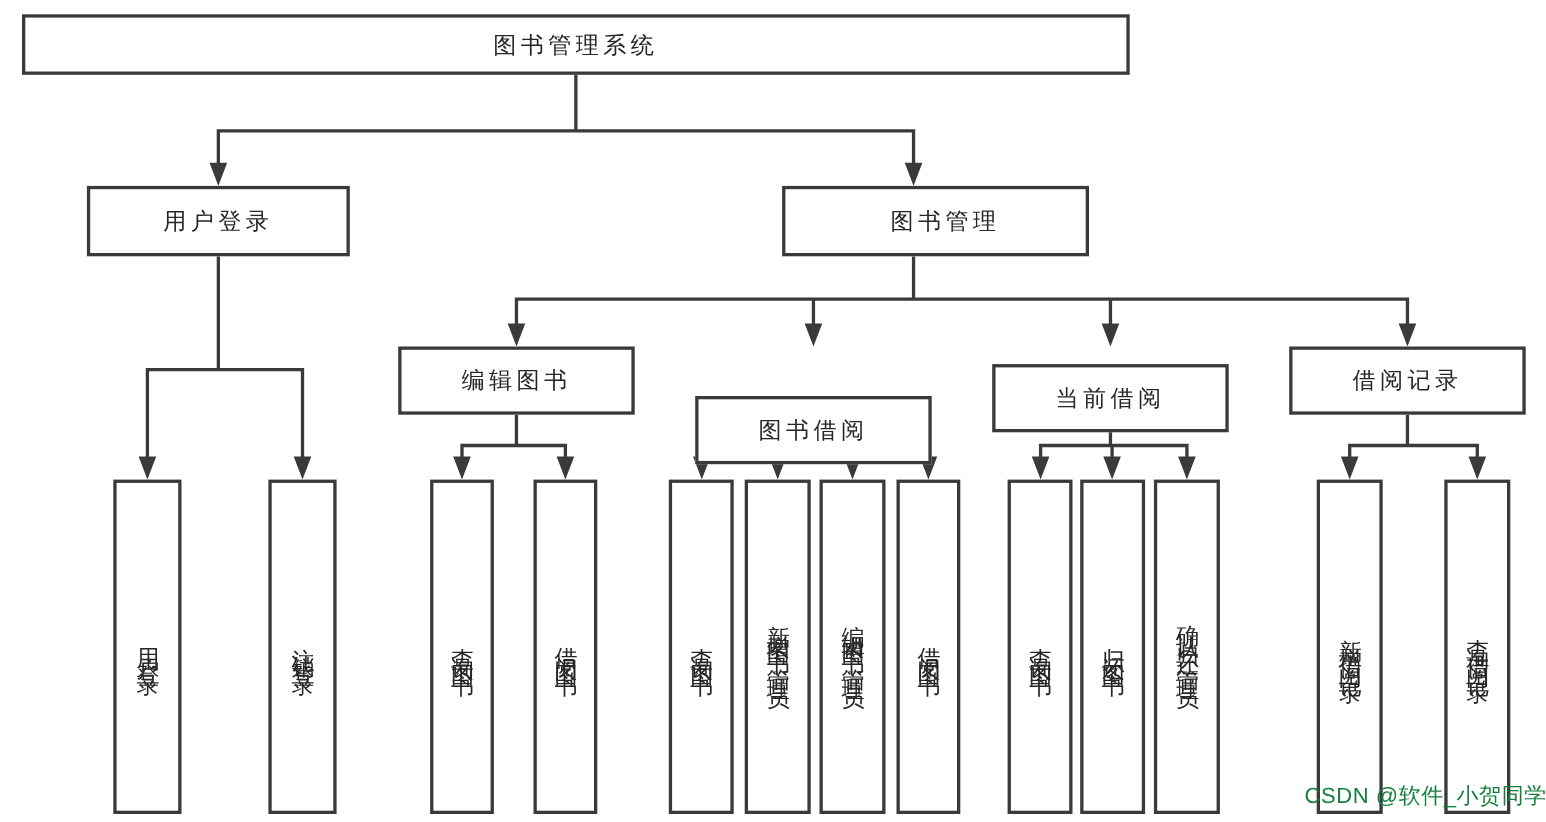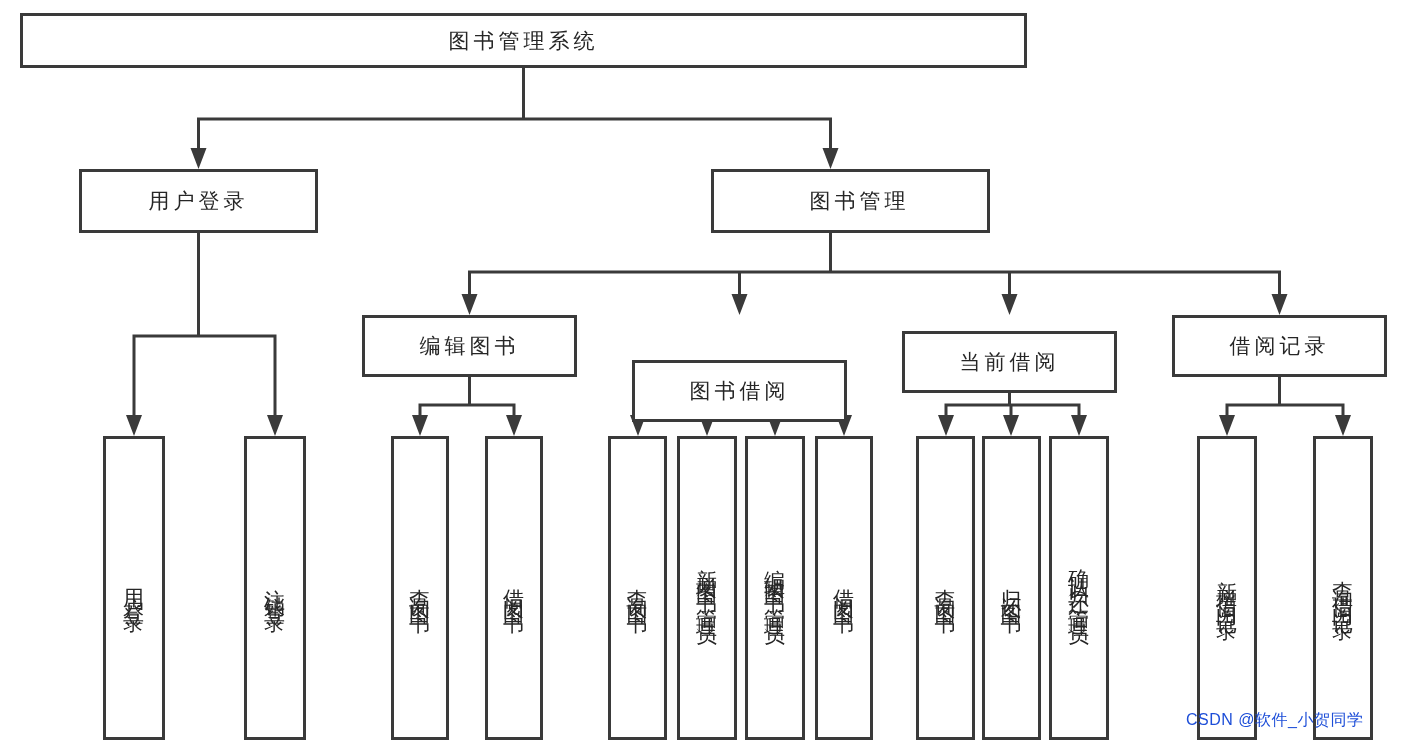--- a/index.html
+++ b/index.html
@@ -36,23 +36,23 @@
     writing-mode: vertical-rl;
     text-orientation: mixed;
     font-size: 21px;
     letter-spacing: 8px;
     line-height: 1.1;
   }
   .watermark {
     position: absolute;
     left: 1186px;
     top: 710px;
-    font-size: 16px;
+    font-size: 20px;
     letter-spacing: 0.5px;
-    color: #1d4ed8;
+    color: #15803d;
     white-space: nowrap;
     z-index: 5;
   }
 </style>
 </head>
 <body>
 
 <div class="stage">
 
   <svg class="connectors" viewBox="0 0 1405 747" xmlns="http://www.w3.org/2000/svg">

